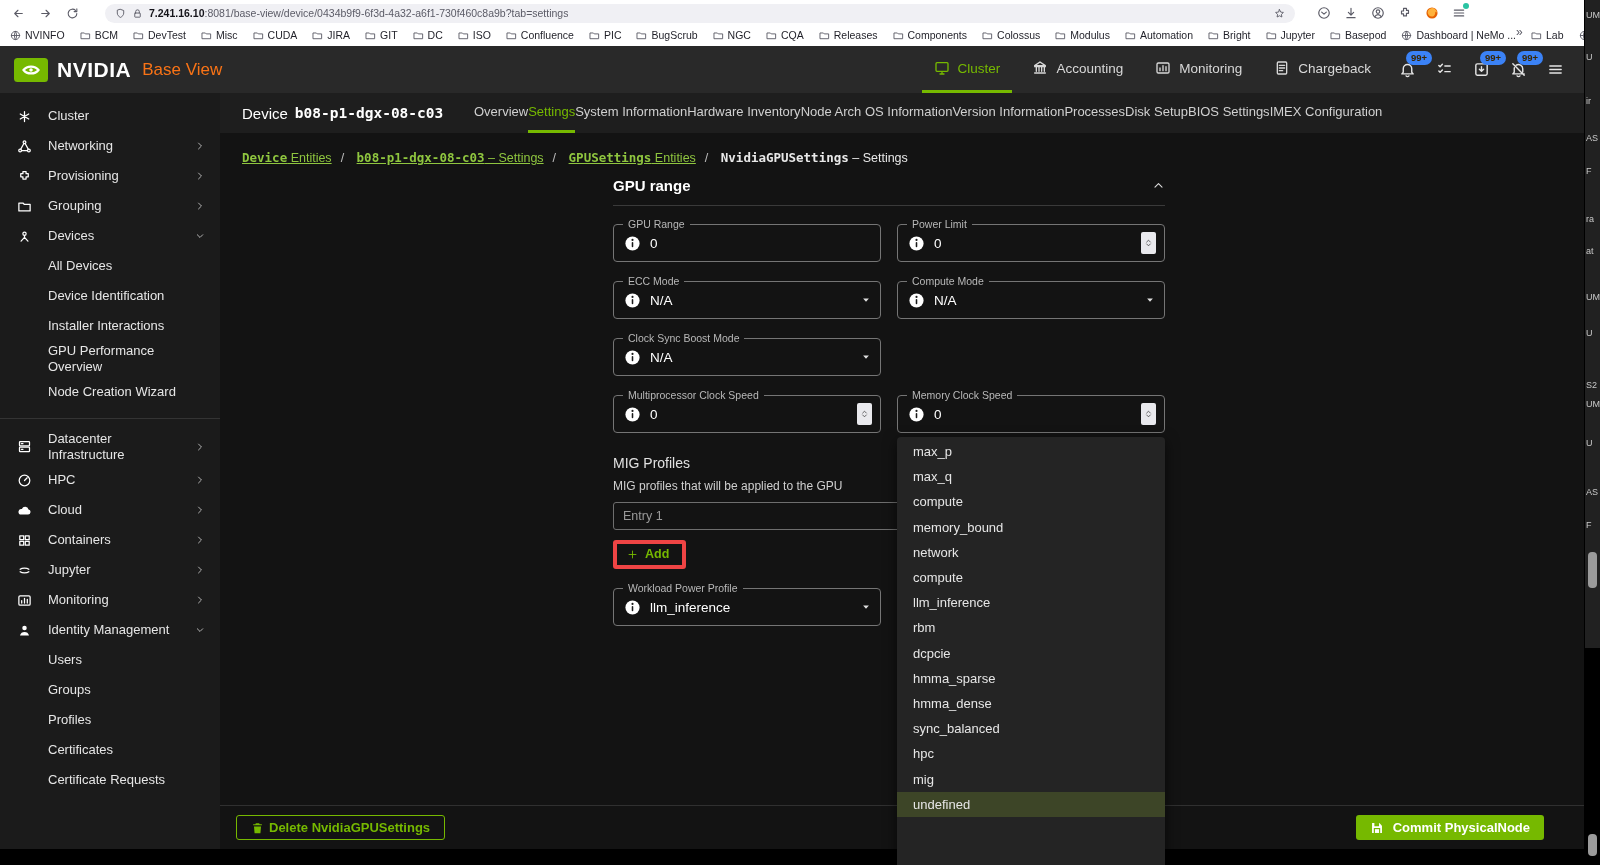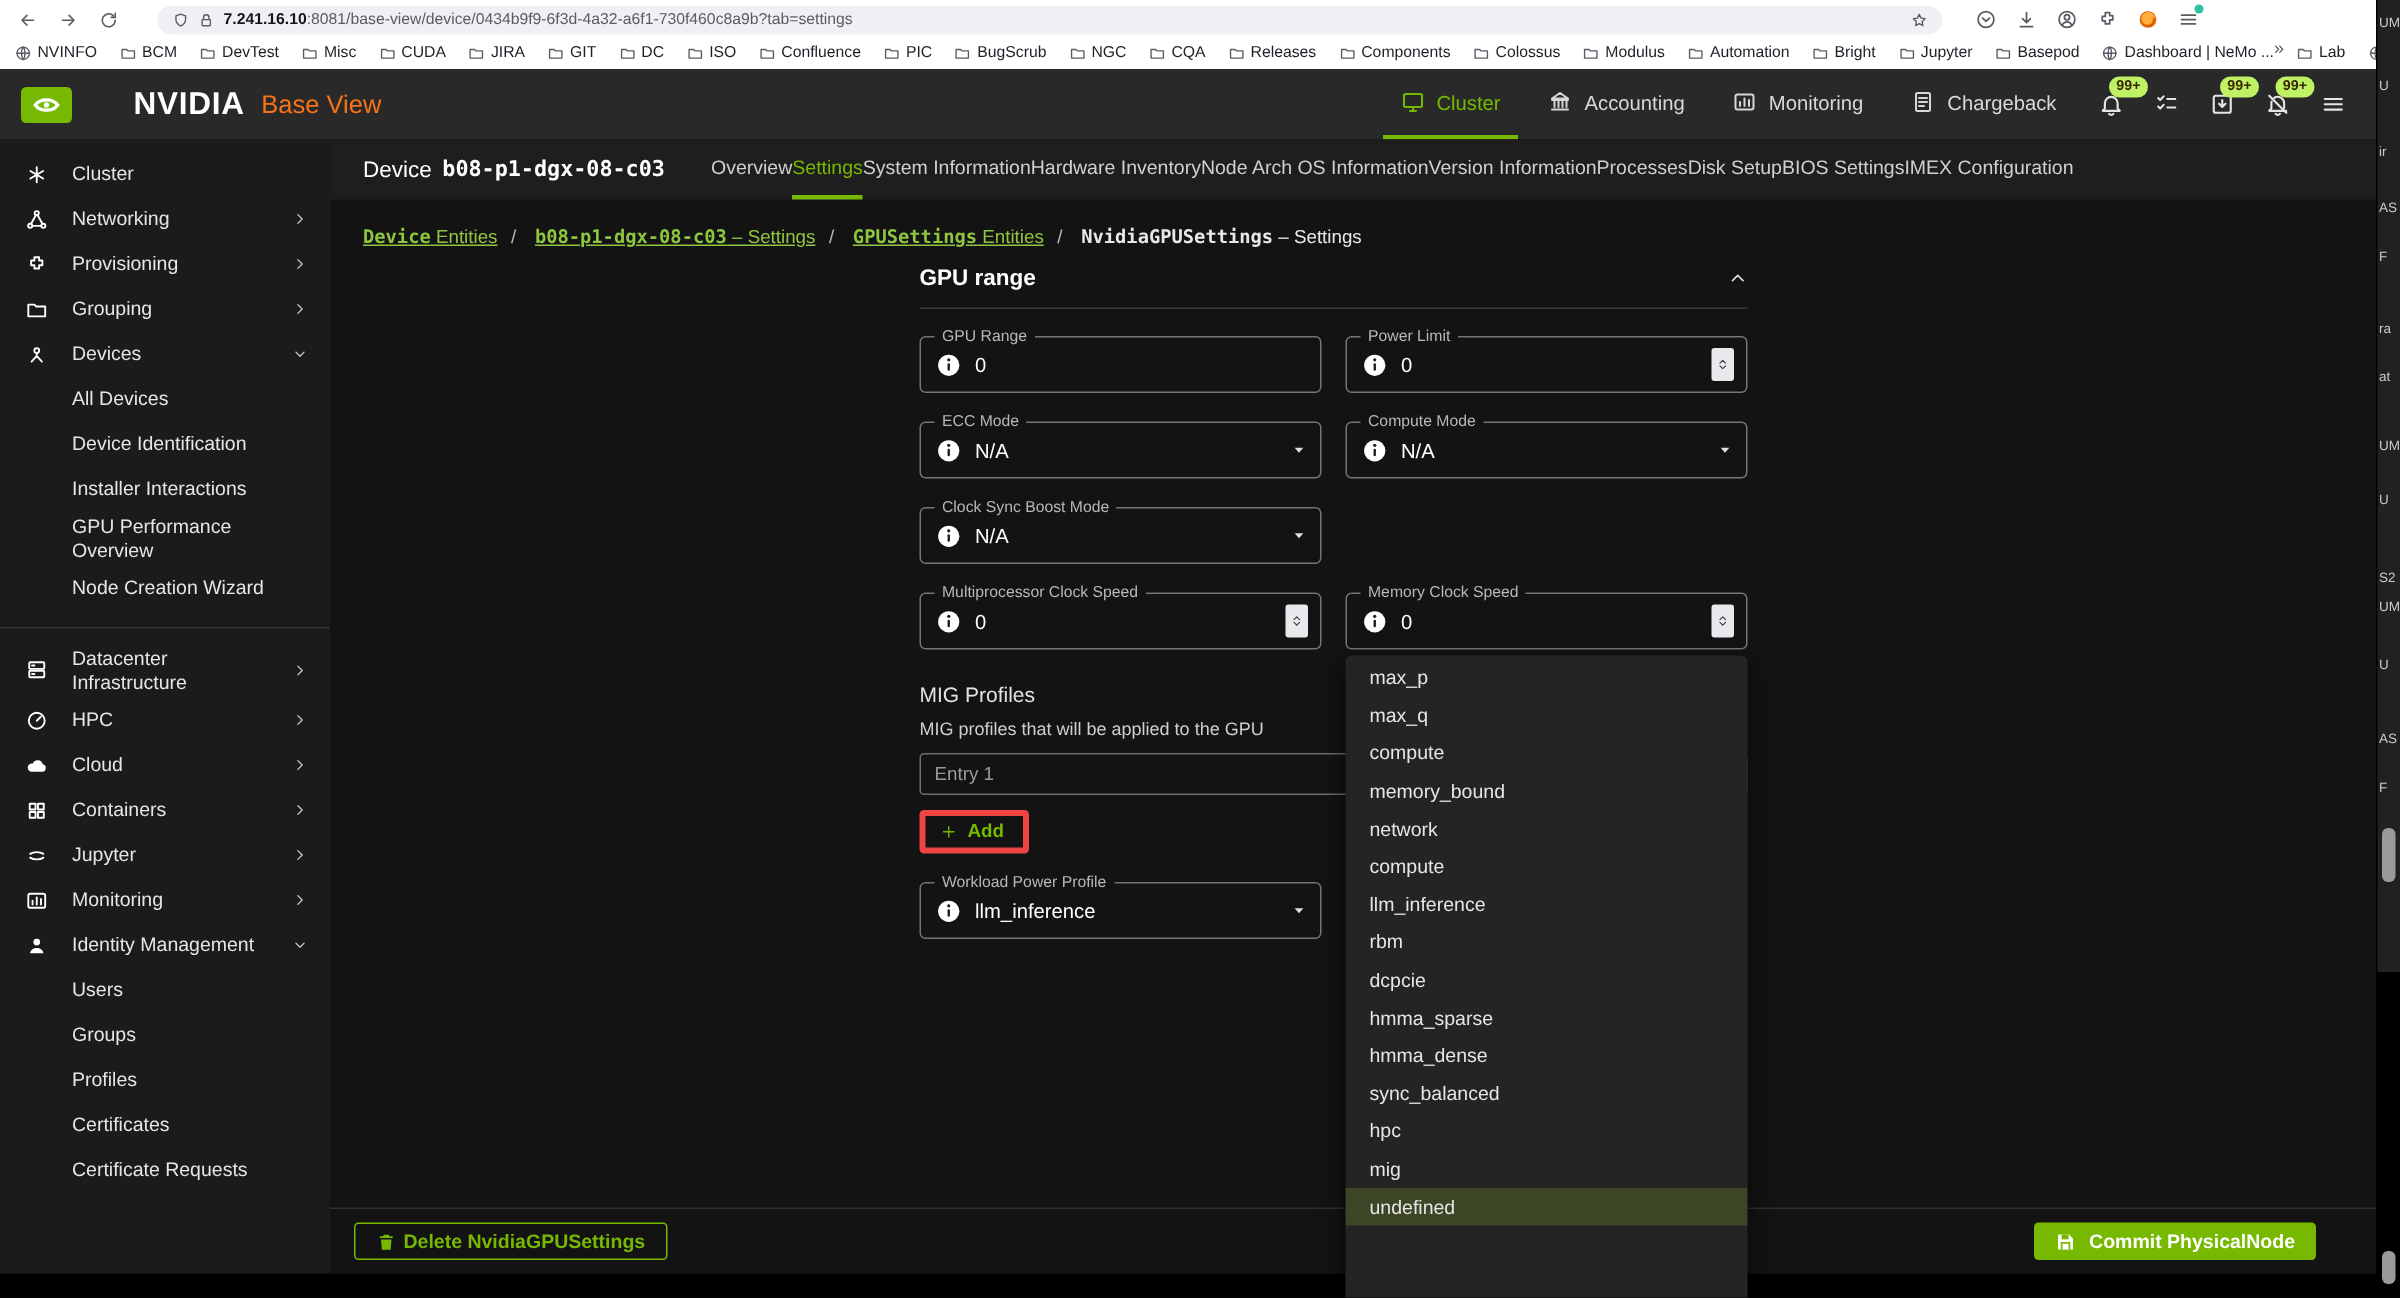--- a/index.html
+++ b/index.html
@@ -23,30 +23,30 @@
   .menu-dot::after { content:""; position:absolute; right:-3px; top:-3px; width:6px; height:6px; border-radius:50%; background:#2ac3a2; }
   .b-row2 { height:22px; display:flex; align-items:center; padding:0 10px; gap:15px; overflow:hidden; }
   .bm { display:flex; align-items:center; gap:4px; font-size:10.5px; color:#1f1f27; white-space:nowrap; list-style:none; }
   .bm .bi { width:11px; height:11px; color:#5b5b66; display:block; }
   .bm-overflow { margin-left:auto; color:#5b5b66; font-size:12px; padding-right:8px; }
 
   
   .app-header { height:47px; background:#292929; display:flex; align-items:stretch; }
   .brand { display:flex; align-items:center; gap:9px; padding-left:14px; }
   .brand .logo { width:34px; height:24px; display:block; }
-  .brand .nv { color:#fff; font-weight:bold; font-size:21px; letter-spacing:0.5px;margin-left:32px; }
+  .brand .nv { color:#fff; font-weight:bold; font-size:21px; letter-spacing:0.5px; }
   .brand .prod { color:#f97316; font-size:17px; margin-left:2px; }
   .hnav { display:flex; margin-left:auto; align-items:stretch; gap:8px; }
   .nav-item { display:flex; align-items:center; gap:8px; padding:0 12px; color:#d8d8d8; font-size:13.5px; border-bottom:3px solid transparent; cursor:pointer; }
   .nav-item .ni { width:16px; height:16px; display:block; }
   .nav-item.active { color:#76b900; border-bottom-color:#76b900; }
   .hicons { display:flex; align-items:center; gap:20px; padding:0 20px 0 16px; }
   .hicon { position:relative; color:#e5e5e5; }
   .hicon .ic { width:17px; height:17px; display:block; }
-  .badge { position:absolute; top:-10px; right:-16px; background:#bef264; color:#3a2600; font-size:9.5px; font-weight:bold; border-radius:9px; padding:2px 5px; line-height:1; }
+  .badge { position:absolute; top:-10px; right:-16px; background:#3b82f6; color:#3a2600; font-size:9.5px; font-weight:bold; border-radius:9px; padding:2px 5px; line-height:1; }
 
   
   .layout { display:flex; height:756px; }
   .sidebar { width:220px; background:#1b1b1b; padding-top:8px; overflow:hidden; }
   .sidebar ul { list-style:none; }
   .sb-item { min-height:30px; display:flex; align-items:center; color:#e6e6e6; font-size:13px; cursor:pointer; padding:2px 0; }
   .sb-item .i { width:15px; height:15px; margin-left:17px; flex:none; color:#fff; }
   .sb-item .lbl { margin-left:16px; line-height:1.25; max-width:128px; }
   .sb-item .chev { width:10px; height:10px; margin-left:auto; margin-right:15px; color:#cfcfcf; flex:none; }
   .sb-item.indent .lbl { margin-left:48px; }

